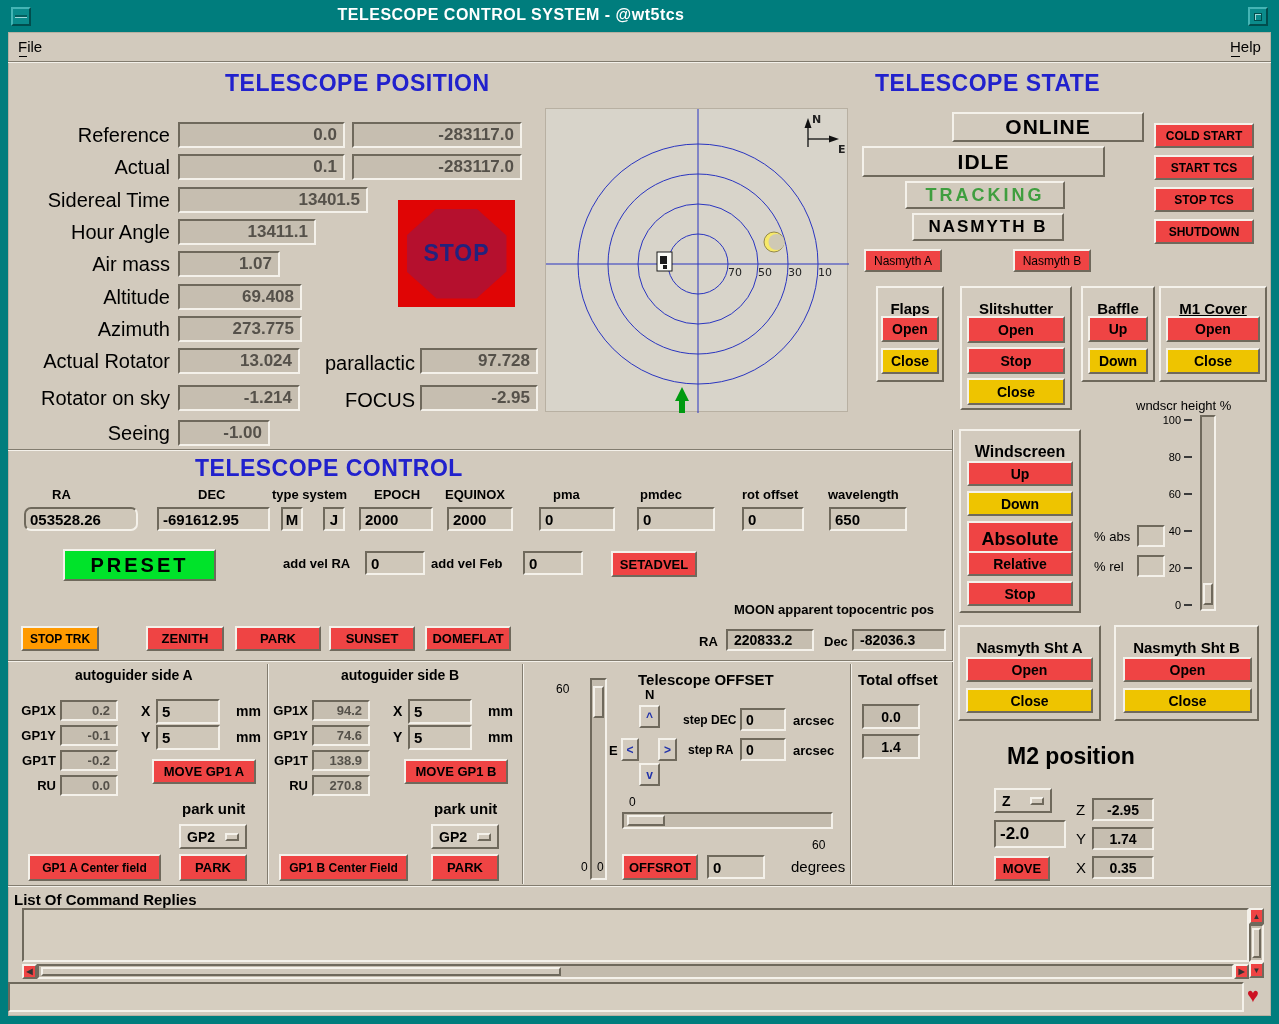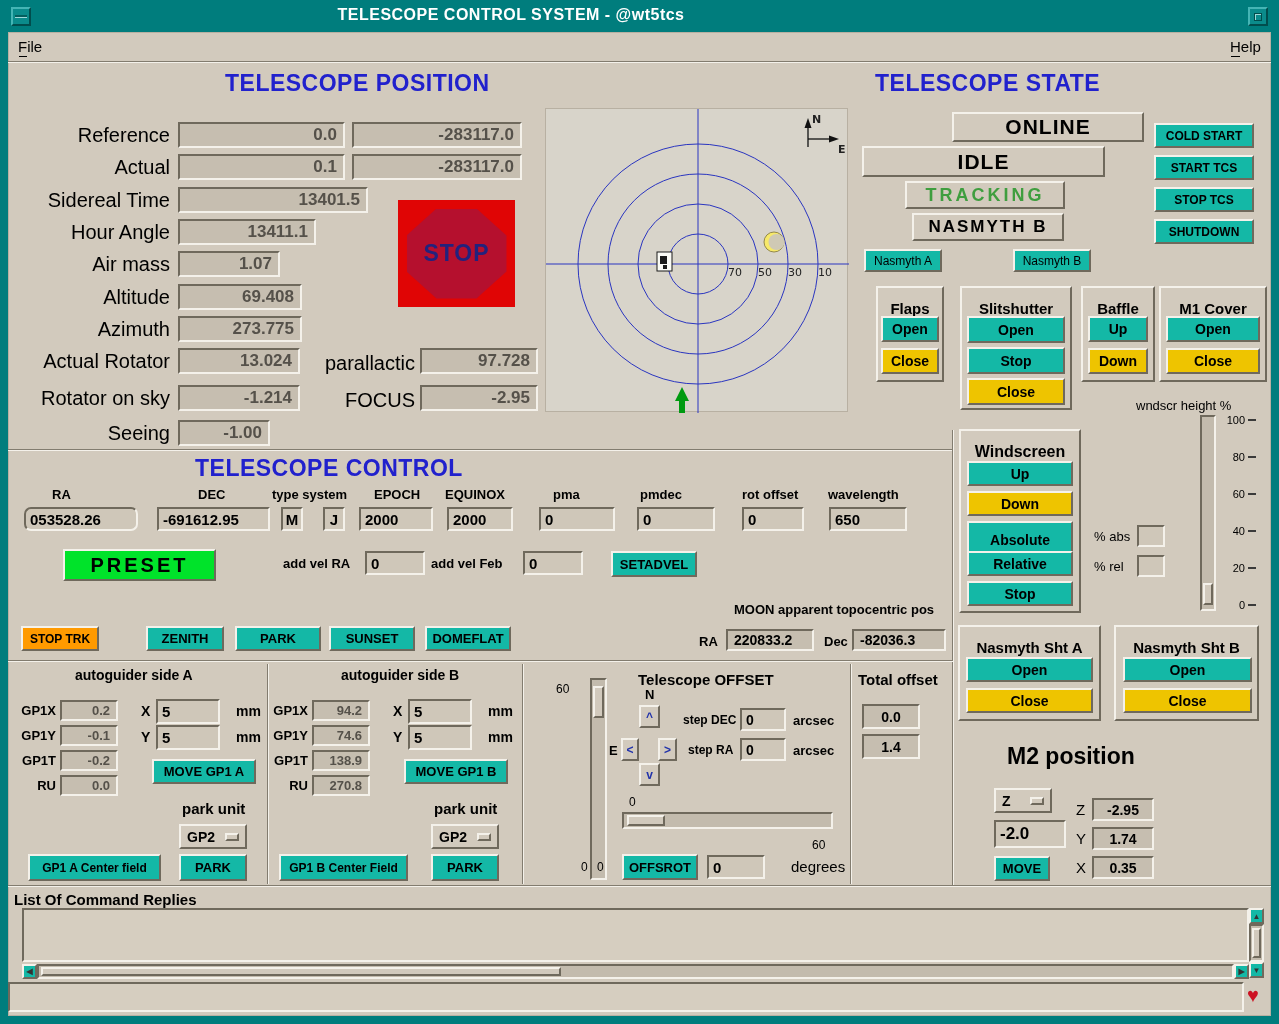--- a/index.html
+++ b/index.html
@@ -21,42 +21,42 @@
 
   .bluehead { position:absolute; font-size:23px; font-weight:bold; color:#2121cd; letter-spacing:.5px; }
 
   .plb { position:absolute; left:5px; width:165px; text-align:right; font-size:20px; color:#000; }
   .fld { position:absolute; background:#c6beb0; border:2px solid; border-color:#6f695c #f4f1ea #f4f1ea #6f695c; font-weight:bold; color:#55514a; display:flex; align-items:center; white-space:nowrap; }
   .fld.r { justify-content:flex-end; padding-right:6px; }
   .fld.l { padding-left:6px; }
   .fld.c { justify-content:center; }
   .dim { color:#000000; }
 
-  .b { position:absolute; background:#14b8a6; border:2px solid; border-color:#f4f1ea #6f695c #6f695c #f4f1ea; display:flex; align-items:center; justify-content:center; font-weight:bold; color:#000; cursor:default; white-space:nowrap; }
+  .b { position:absolute; background:#ef4444; border:2px solid; border-color:#f4f1ea #6f695c #6f695c #f4f1ea; display:flex; align-items:center; justify-content:center; font-weight:bold; color:#000; cursor:default; white-space:nowrap; }
   .b.y { background:#eec400; }
 
   .ti { position:absolute; background:#cfc7b9; border:2px solid; border-color:#6f695c #f4f1ea #f4f1ea #6f695c; font-family:"Liberation Sans",sans-serif; font-weight:bold; font-size:15px; color:#000; padding:0 4px; outline:none; }
   .ctr { text-align:center; padding:0; }
 
   .frame { position:absolute; border:2px solid; border-color:#f4f1ea #6f695c #6f695c #f4f1ea; }
   .ttl { text-align:center; font-weight:bold; font-size:15px; padding-top:12px; color:#000; }
 
   .statebox { position:absolute; display:flex; align-items:center; justify-content:center; background:#d2cabd; border:2px solid; border-color:#f4f1ea #6f695c #6f695c #f4f1ea; font-weight:bold; color:#000; letter-spacing:1px; }
   .trk { color:#3f9e3f; letter-spacing:3px; }
 
   .clb { position:absolute; font-size:13px; font-weight:bold; color:#000; white-space:nowrap; }
   .gplb { position:absolute; width:42px; text-align:right; font-size:13px; font-weight:bold; color:#000; }
 
   .combo { position:absolute; background:#d2cabd; border:2px solid; border-color:#f4f1ea #6f695c #6f695c #f4f1ea; display:flex; align-items:center; justify-content:space-between; padding:0 6px; font-weight:bold; font-size:14px; color:#000; }
   .combo-ind { width:14px; height:8px; background:#d2cabd; border:2px solid; border-color:#f4f1ea #6f695c #6f695c #f4f1ea; }
 
   .sunken { position:absolute; background:#c3bbad; border:2px solid; border-color:#6f695c #f4f1ea #f4f1ea #6f695c; }
   .thumb { position:absolute; background:#d2cabd; border:2px solid; border-color:#f4f1ea #6f695c #6f695c #f4f1ea; }
 
-  .scl { position:absolute; left:1222px; width:34px; height:14px; display:flex; justify-content:flex-end; align-items:center; font-size:11px; color:#000; }
+  .scl { position:absolute; left:1158px; width:34px; height:14px; display:flex; justify-content:flex-end; align-items:center; font-size:11px; color:#000; }
   .scl::after { content:""; width:8px; height:2px; background:#3a3a3a; margin-left:3px; }
 
   .ab { position:absolute; background:#d2cabd; border:2px solid; border-color:#f4f1ea #6f695c #6f695c #f4f1ea; display:flex; align-items:center; justify-content:center; font-weight:bold; font-size:12px; color:#2233aa; }
 
   #stopbox { position:absolute; left:398px; top:200px; width:117px; height:107px; background:#e00505; display:flex; align-items:center; justify-content:center; }
   #stopoct { width:100px; height:90px; background:#b5102e; clip-path:polygon(30% 0,70% 0,100% 30%,100% 70%,70% 100%,30% 100%,0 70%,0 30%); display:flex; align-items:center; justify-content:center; font-size:23px; font-weight:bold; color:#22227d; letter-spacing:1px; }
 
   #sky { position:absolute; left:545px; top:108px; width:303px; height:304px; background:#d8d4ca; border:1px solid #b8b0a2; }
   #sky text { font-family:"DejaVu Sans",sans-serif; font-size:11px; fill:#222; }
   #sky text.cmp { font-weight:bold; }
@@ -191,31 +191,31 @@
     <div class="b" style="left:5px;top:59px;width:98px;height:27px;font-size:14px;">Stop</div>
     <div class="b y" style="left:5px;top:90px;width:98px;height:27px;font-size:14px;">Close</div>
   </div>
 
   <div class="frame" style="left:1081px;top:286px;width:74px;height:96px;">
     <div class="ttl">Baffle</div>
     <div class="b" style="left:5px;top:28px;width:60px;height:26px;font-size:14px;">Up</div>
     <div class="b y" style="left:5px;top:60px;width:60px;height:26px;font-size:14px;">Down</div>
   </div>
 
-  <div class="frame" style="left:1159px;top:286px;width:108px;height:96px;">
+  <div class="frame" style="left:1159px;top:286px;width:108px;height:96px;text-decoration:underline;">
     <div class="ttl">M1 Cover</div>
     <div class="b" style="left:5px;top:28px;width:94px;height:26px;font-size:14px;">Open</div>
     <div class="b y" style="left:5px;top:60px;width:94px;height:26px;font-size:14px;">Close</div>
   </div>
 
   <div class="frame" style="left:959px;top:429px;width:122px;height:184px;">
     <div class="ttl" style="font-size:16px;">Windscreen</div>
     <div class="b" style="left:6px;top:30px;width:106px;height:25px;font-size:14px;">Up</div>
     <div class="b y" style="left:6px;top:60px;width:106px;height:25px;font-size:14px;">Down</div>
-    <div class="b" style="left:6px;top:90px;width:106px;height:37px;font-size:14px;">Absolute</div>
+    <div class="b" style="left:6px;top:90px;width:106px;height:37px;font-size:18px;">Absolute</div>
     <div class="b" style="left:6px;top:120px;width:106px;height:25px;font-size:14px;">Relative</div>
     <div class="b" style="left:6px;top:150px;width:106px;height:25px;font-size:14px;">Stop</div>
   </div>
 
   <div class="lb" style="left:1136px;top:398px;font-size:13px;">wndscr height %</div>
   <div class="scl" style="top:413px;">
       <span>100</span>
     </div>
   <div class="scl" style="top:450px;">
       <span>80</span>

